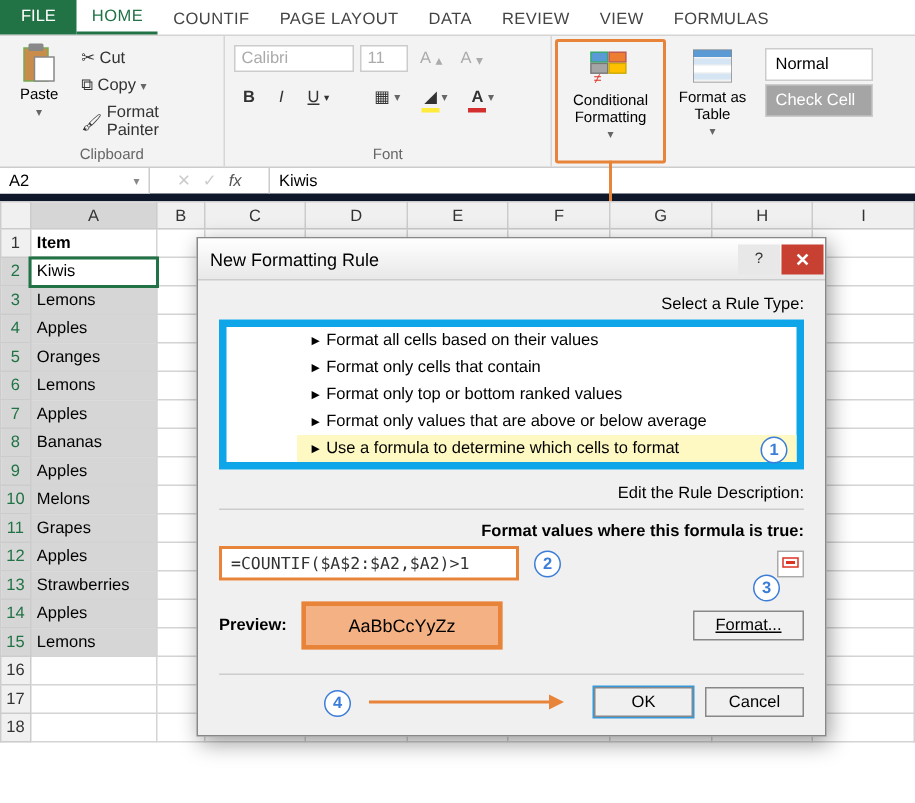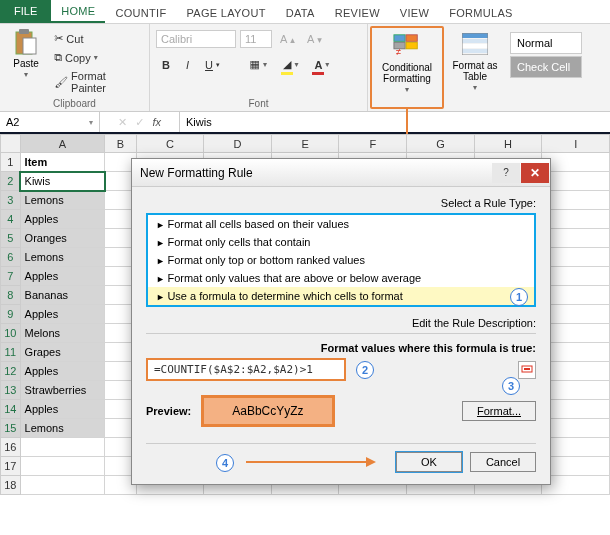--- a/index.html
+++ b/index.html
@@ -20,21 +20,21 @@
 .big-btn .icon-box { width: 28px; height: 28px; display: flex; align-items: center; justify-content: center; }
 .small-btn { padding: 2px 4px; font-size: 11px; color: #333; display: flex; align-items: center; gap: 3px; cursor: pointer; }
 .dd::after { content: ' ▾'; font-size: 8px; color: #666; }
 .cf-wrap { border: 2px solid #e8833a; border-radius: 2px; margin: 2px; position: relative; }
 .arrow-down { position: absolute; left: 50%; top: 100%; transform: translateX(-50%); }
 
 
 .style-swatch { width: 72px; height: 22px; border: 1px solid #ccc; margin: 2px; padding: 2px 6px; font-size: 11px; display: flex; align-items: center; }
 
 
-.fbar-row { height: 22px; border-bottom: 2px solid #0f172a; display: flex; align-items: stretch; }
+.fbar-row { height: 22px; border-bottom: 5px solid #0f172a; display: flex; align-items: stretch; }
 .namebox { width: 100px; border-right: 1px solid #ccc; display: flex; align-items: center; padding: 0 6px; font-size: 11px; background: #fff; }
 .namebox::after { content: '▾'; font-size: 8px; color: #888; margin-left: auto; }
 .fx { width: 80px; display: flex; align-items: center; justify-content: center; gap: 8px; color: #888; font-size: 11px; border-right: 1px solid #ccc; }
 .fx .fxlabel { font-style: italic; color: #555; }
 .fbar { flex: 1; padding: 0 6px; display: flex; align-items: center; font-size: 11px; }
 
 
 .grid-area { position: relative; height: 400px; overflow: hidden; background: #fff; }
 table.sheet { border-collapse: collapse; font-size: 11px; }
 .corner { width: 22px; height: 18px; background: #f0f0f0; border: 1px solid #ccc; }
@@ -50,21 +50,21 @@
 
 
 .dialog { position: absolute; left: 131px; top: 158px; width: 420px; background: #f0f0f0; border: 1px solid #888; box-shadow: 2px 4px 14px rgba(0,0,0,0.4); z-index: 10; }
 .titlebar { height: 28px; background: linear-gradient(#fff, #e8e8e8); display: flex; align-items: center; padding: 0 0 0 8px; font-size: 12px; border-bottom: 1px solid #ccc; }
 .titlebar .spacer { flex: 1; }
 .titlebtn { width: 28px; height: 20px; border: none; background: #e8e8e8; font-size: 10px; cursor: pointer; margin-right: 1px; }
 .titlebtn.help { background: #e8e8e8; color: #333; }
 .titlebtn.close { background: #c84031; color: #fff; font-size: 12px; font-weight: bold; }
 .dlg-body { padding: 10px 14px 12px; font-size: 11px; }
 .dlg-body .lbl { margin-bottom: 4px; display: block; text-align: right; }
-.ruletype-list { border: 2px solid #0ea5e9; background: #fff; margin-bottom: 10px; }
+.ruletype-list { border: 5px solid #0ea5e9; background: #fff; margin-bottom: 10px; padding-left: 47px; }
 .ruletype-item { padding: 3px 8px; cursor: pointer; font-size: 11px; }
 .ruletype-item::before { content: '► '; font-size: 9px; }
 .ruletype-item.selected { background: #fef9c3; position: relative; }
 .sep { border: none; border-top: 1px solid #ccc; margin: 4px 0 8px; }
 .formula-row { display: flex; align-items: center; gap: 4px; margin-bottom: 14px; position: relative; }
 .formula-box { border: 2px solid #e8833a; padding: 3px 6px; font-size: 11px; background: #fff; width: 200px; color: #333; font-family: Consolas, monospace; }
 .collapse-btn { width: 18px; height: 18px; border: 1px solid #aaa; background: #fff; font-size: 9px; cursor: pointer; margin-left: auto; display: flex; align-items: center; justify-content: center; }
 .preview-row { display: flex; align-items: center; gap: 10px; margin-bottom: 16px; position: relative; }
 .preview-box { border: 3px solid #e8833a; background: #f4b183; padding: 6px 28px; font-size: 12px; flex: 0 0 auto; }
 .dlg-btn { padding: 3px 14px; font-size: 11px; border: 1px solid #888; background: #f0f0f0; cursor: pointer; min-width: 66px; }

